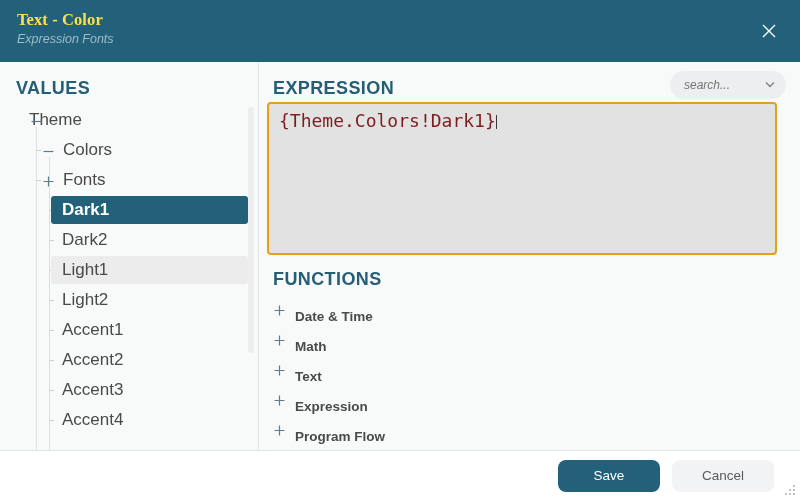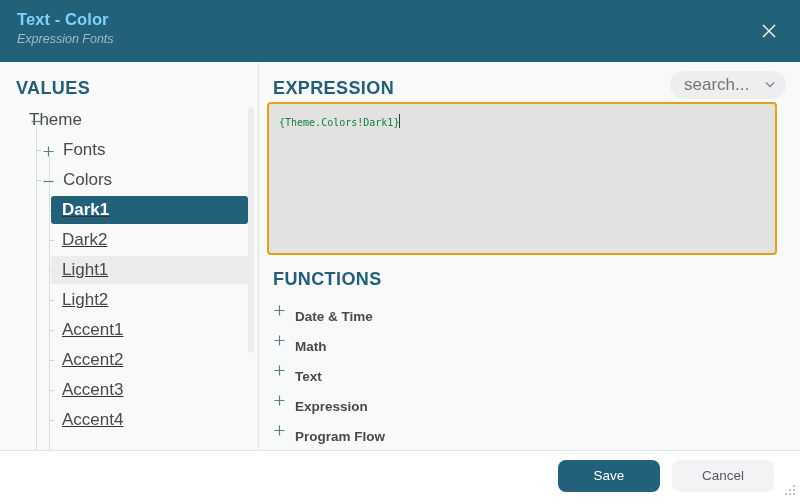--- a/index.html
+++ b/index.html
@@ -29,25 +29,26 @@
 
   
   .titlebar {
     position: relative;
     height: 62px;
     background: #226179;
     flex: 0 0 62px;
     padding: 9px 0 0 17px;
   }
   .title-text {
-    color: #7dd3fc;
+    color: #fde047;
     font-size: 16.5px;
     font-weight: 600;
     letter-spacing: 0.1px;
     line-height: 21px;
+    font-family: Liberation Serif, serif;
   }
   .subtitle-text {
     color: #9fbcc9;
     font-size: 12.5px;
     font-style: italic;
     line-height: 17px;
     margin-top: 1px;
   }
   .close-btn {
     position: absolute;
@@ -108,21 +109,21 @@
     cursor: pointer;
   }
   .tree-row .label {
     font-size: 17px;
     color: #4a4a4a;
     white-space: nowrap;
   }
   
   .tree-row.d0 { padding-left: 29px; }
   .tree-row.d1 { padding-left: 63px; }
-  .tree-row.d2 { padding-left: 62px; text-decoration: underline; }
+  .tree-row.d2 { padding-left: 62px; }
 
   .tree-row .exp {
     position: absolute;
     width: 13px;
     height: 13px;
     display: block;
   }
   .tree-row.d0 .exp { left: 30px; top: 9px; }
   .tree-row.d1 .exp { left: 42px; top: 9px; }
 
@@ -196,47 +197,48 @@
     height: 28px;
     background: #eceeef;
     border-radius: 14px;
     display: flex;
     align-items: center;
     padding: 0 10px 0 14px;
     cursor: pointer;
   }
   .search-box .ph {
     flex: 1 1 auto;
-    font-size: 17px;
+    font-size: 12px;
     color: #0c4a6e;
     border: none;
     background: transparent;
     outline: none;
     font-family: "Liberation Sans", sans-serif;
     padding: 0;
     width: 100%;
+    font-style: italic;
   }
   .search-box .chev { flex: 0 0 auto; display: block; }
 
   .expr-box {
     position: absolute;
     left: 8px;
     top: 40px;
     width: 510px;
     height: 153px;
     background: #e2e2e2;
     border: 2px solid #e3a11a;
     border-radius: 4px;
     padding: 8px 10px;
     overflow: hidden;
   }
   .expr-text {
     font-family: "DejaVu Sans Mono", monospace;
-    font-size: 10px;
-    color: #15803d;
+    font-size: 18px;
+    color: #7f1d1d;
     line-height: 18px;
     white-space: pre-wrap;
     word-break: break-all;
   }
   .caret {
     display: inline-block;
     width: 1px;
     height: 14px;
     background: #3a3a3a;
     vertical-align: -2px;
@@ -351,34 +353,34 @@
                 <path d="M1.5 6.5 H11.5" stroke="#5d7d8c" stroke-width="1.2"></path>
               </svg>
           </span>
           <span class="label">Theme</span>
         </div>
 
         <div class="tree-row d1">
           <span class="tick" style="left:36px;top:15px;"></span>
           <span class="exp">
             <svg width="13" height="13" viewBox="0 0 13 13">
-                <path d="M1.5 6.5 H11.5 M6.5 1.5 V11.5" stroke="#5d7d8c" stroke-width="1.2"></path>
-              </svg>
-          </span>
-          <span class="label">Fonts</span>
+                <path d="M1.5 6.5 H11.5" stroke="#5d7d8c" stroke-width="1.2"></path>
+              </svg>
+          </span>
+          <span class="label">Colors</span>
         </div>
 
         <div class="tree-row d1">
           <span class="tick" style="left:36px;top:15px;"></span>
           <span class="exp">
             <svg width="13" height="13" viewBox="0 0 13 13">
-                <path d="M1.5 6.5 H11.5" stroke="#5d7d8c" stroke-width="1.2"></path>
-              </svg>
-          </span>
-          <span class="label">Colors</span>
+                <path d="M1.5 6.5 H11.5 M6.5 1.5 V11.5" stroke="#5d7d8c" stroke-width="1.2"></path>
+              </svg>
+          </span>
+          <span class="label">Fonts</span>
         </div>
 
         <div class="tree-row d2 selected">
           <span class="tick" style="left:49px;top:15px;"></span>
           <span class="chip"></span>
           <span class="label">Dark1</span>
         </div>
 
         <div class="tree-row d2">
           <span class="tick" style="left:49px;top:15px;"></span>

